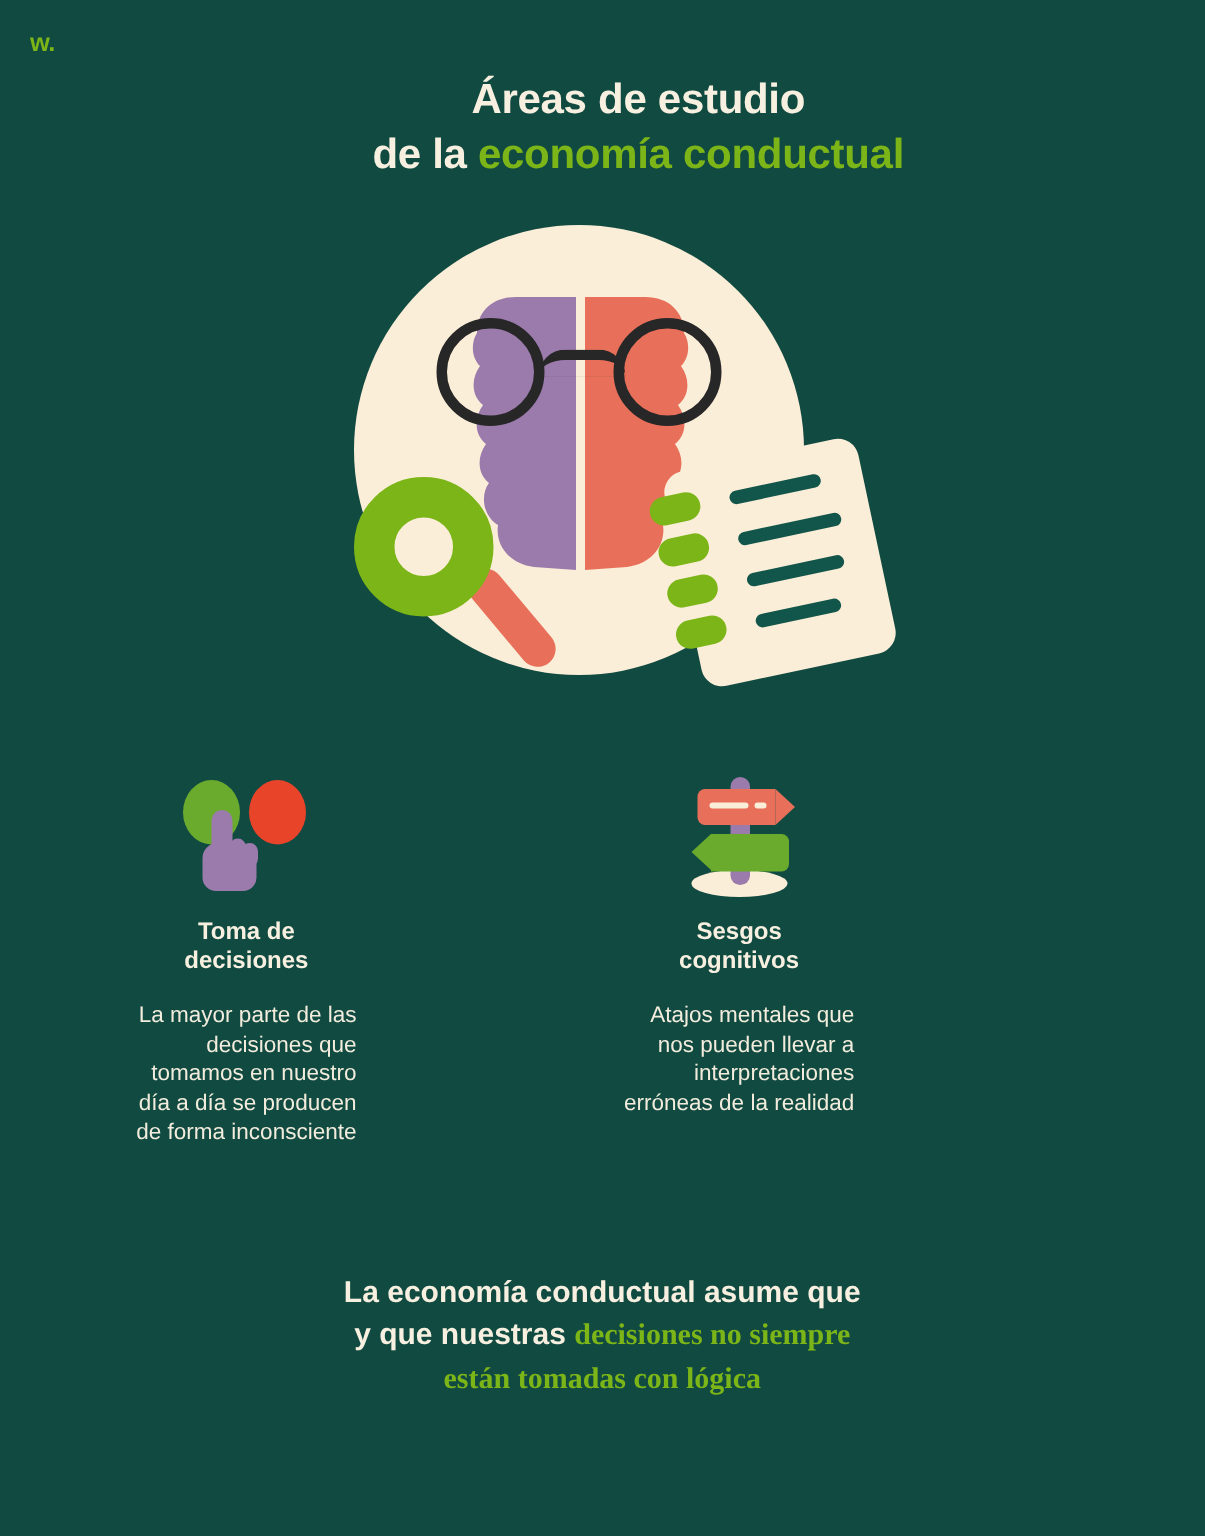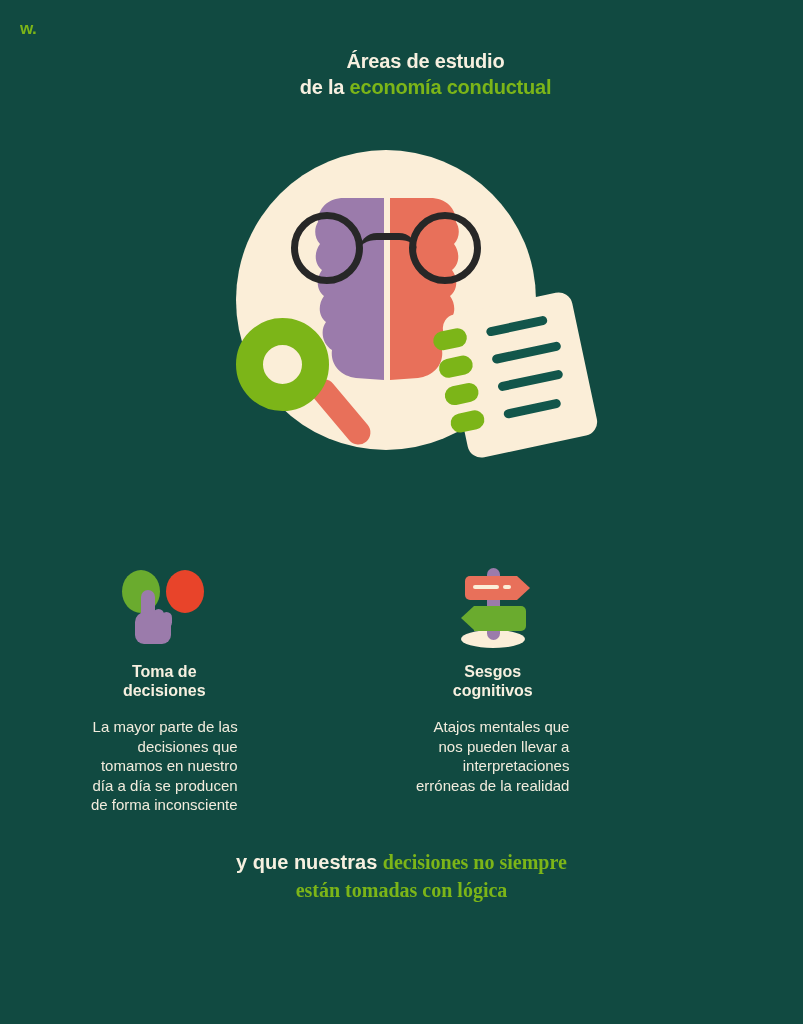--- a/index.html
+++ b/index.html
@@ -36,21 +36,21 @@
 
   
   .title-block {
     position: absolute;
     top: 48px;
     left: 0;
     width: 803px;
     text-align: center;
   }
   .title-line {
-    font-size: 20px;
+    font-size: 28px;
     font-weight: 700;
     color: #f7f0e0;
     line-height: 1.32;
     letter-spacing: -0.2px;
     margin-left: 48px;
   }
   .title-accent { color: #7cb518; }
 
   
   .hero {
@@ -154,21 +154,21 @@
     left: -12px;
     width: 34px;
     height: 19px;
     border-radius: 11px;
     background: #7cb518;
   }
 
   
   .columns {
     position: absolute;
-    top: 566px;
+    top: 516px;
     left: 0;
     width: 657px;
     display: flex;
   }
   .col {
     flex: 1 1 0;
     display: flex;
     flex-direction: column;
     align-items: center;
     padding: 0 14px;
@@ -400,17 +400,18 @@
       <div class="col-body">Atajos mentales que
 nos pueden llevar a
 interpretaciones
 erróneas de la realidad</div>
     </div>
 
 
   </div>
 
   <div class="footer">
+    <div class="footer-line">La economía conductual asume que</div>
     <div class="footer-line"><span>y que nuestras </span><span class="footer-accent">decisiones no siempre</span></div>
     <div class="footer-line footer-accent">están tomadas con lógica</div>
   </div>
 
 </div>
 
 </body></html>

